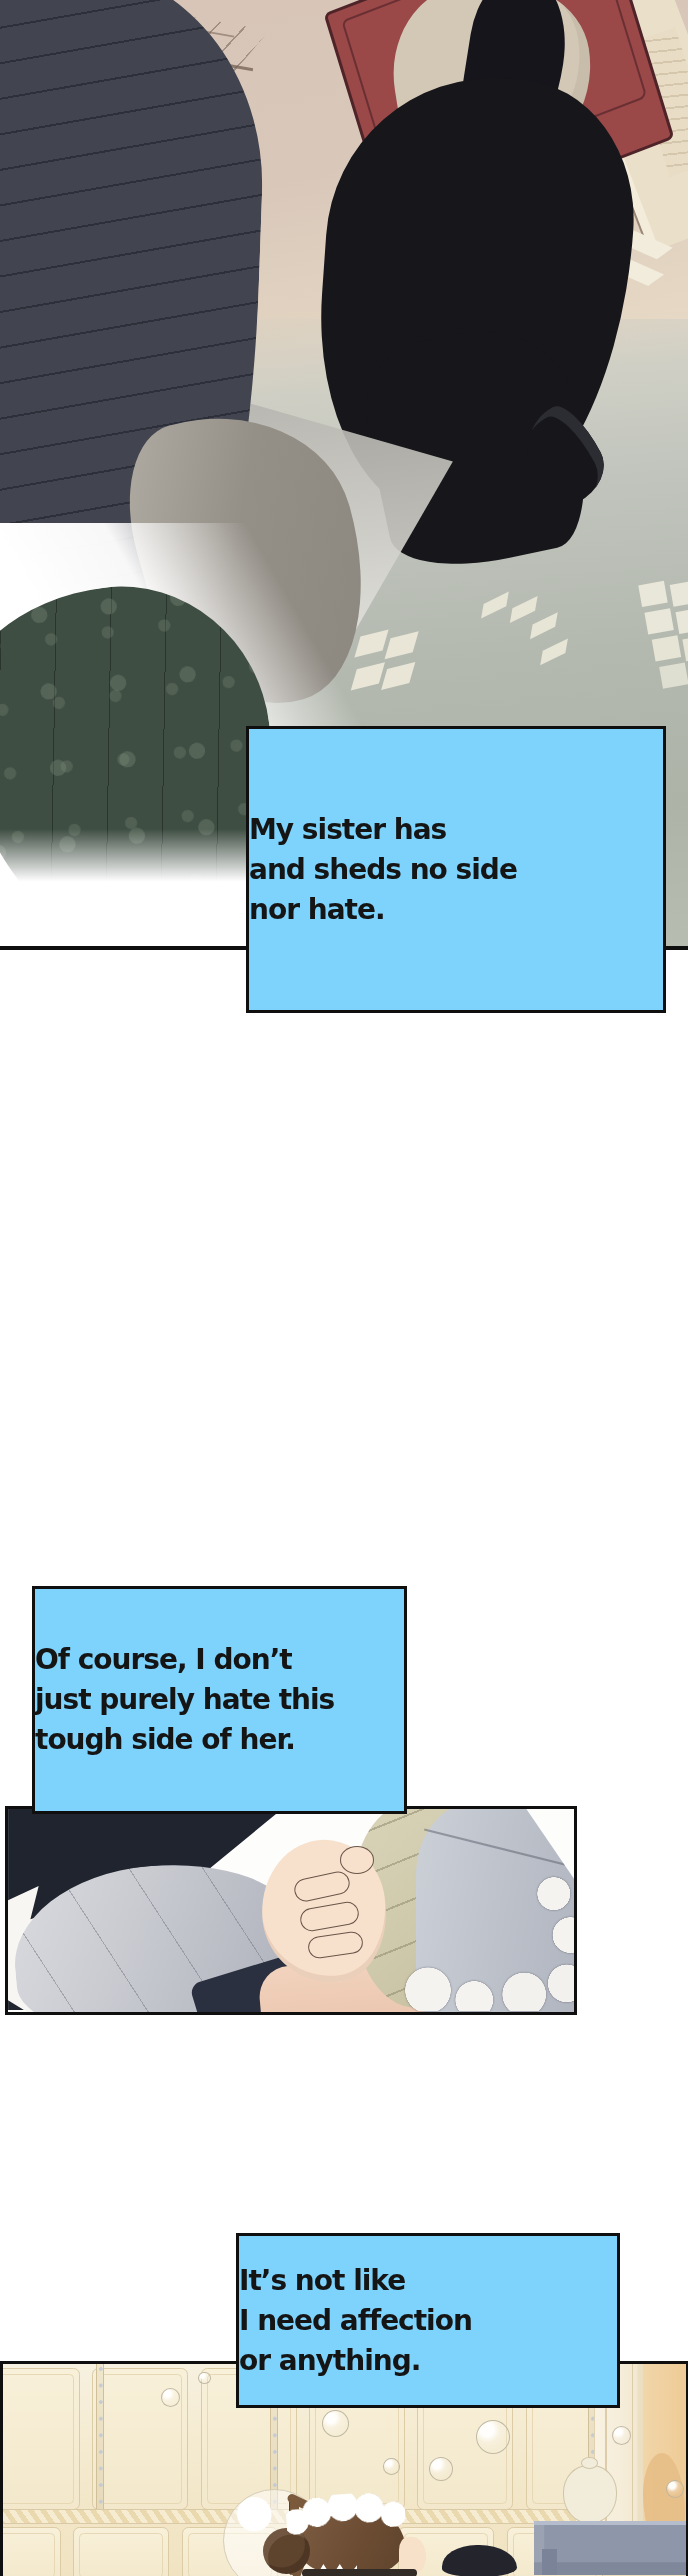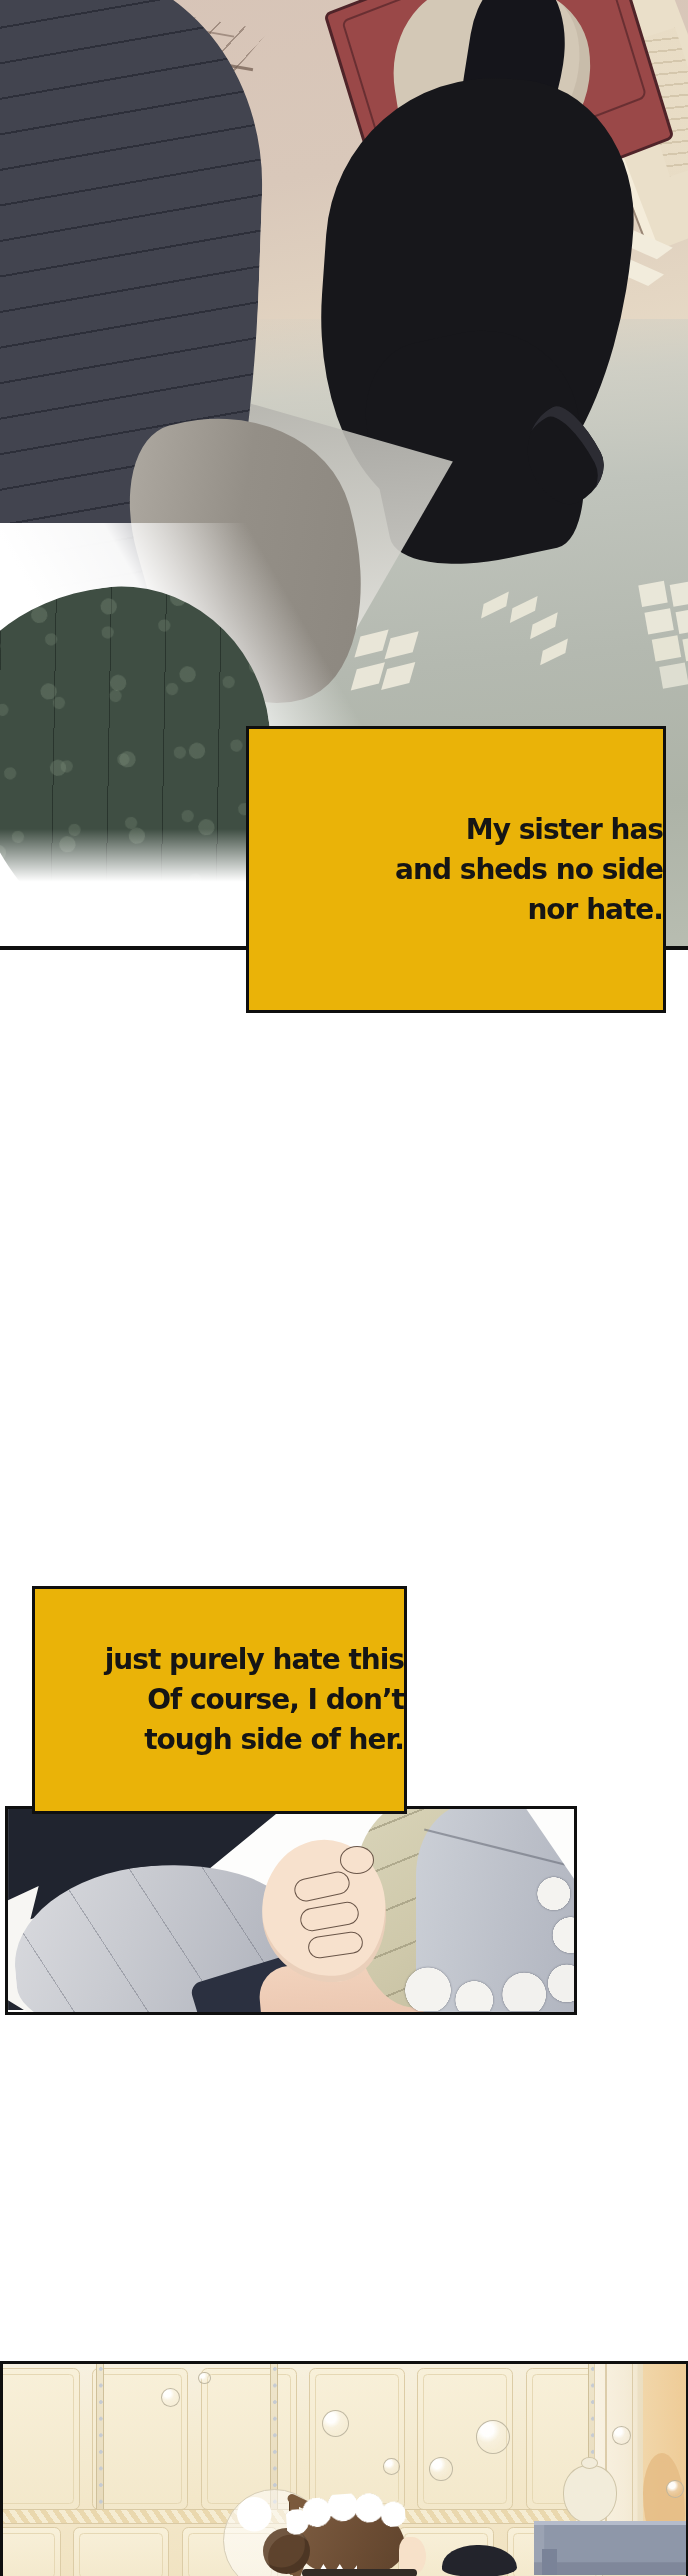--- a/index.html
+++ b/index.html
@@ -69,22 +69,22 @@
       border-radius:52% 48% 42% 58% / 30% 42% 26% 64%;
       background:radial-gradient(circle at 30% 25%,rgba(134,152,131,.3) 0 7.7px,transparent 8.3px) 0 0/70px 77px,
                  radial-gradient(circle at 75% 70%,rgba(134,152,131,.25) 0 5.7px,transparent 6.4px) 0 0/57px 64px,
                  repeating-linear-gradient(98deg,transparent 0 54px,rgba(20,28,24,.5) 54px 55px),#3f4e43;}
   .frill{left:210px;top:898px;width:128px;height:46px;background:#33412f;transform:rotate(-9deg);
       clip-path:polygon(0 0,100% 0,100% 55%,92% 100%,84% 52%,72% 100%,62% 48%,50% 100%,40% 50%,28% 100%,18% 48%,8% 100%,0 45%);}
   .whitestrip{left:0;top:829px;width:249px;height:117px;
       background:linear-gradient(to top,#ffffff 55%,rgba(255,255,255,0) 100%);}
 
   
-  .nbox{background:#eab308;border:3.8px solid #0f0f0f;display:flex;flex-direction:column;
-        justify-content:center;align-items:flex-end;z-index:6;}
+  .nbox{background:#7dd3fc;border:3.8px solid #0f0f0f;display:flex;flex-direction:column;
+        justify-content:center;align-items:flex-start;z-index:6;}
   .nbox p{position:static;margin:0;font-weight:700;font-size:28px;line-height:40px;color:#151515;
         letter-spacing:-1px;white-space:nowrap;text-align:center;}
   .box1{left:246px;top:726px;width:420px;height:287px;}
   .box2{left:32px;top:1586px;width:375px;height:228px;}
   .box3{left:236px;top:2233px;width:384px;height:175px;}
 
   
   .p2{left:5.1px;top:1806px;width:572px;height:209px;border:3.8px solid #0f0f0f;background:#fdfdfc;overflow:hidden;z-index:2;}
   .p2-hair{left:0;top:0;width:274px;height:201px;background:linear-gradient(160deg,#20242f 60%,#2a2e3a 100%);
       clip-path:polygon(0 0,100% 0,66% 38%,42% 74%,22% 100%,0 100%);}
@@ -228,22 +228,22 @@
     <div class="whitestrip"></div>
   </section>
 
   <div class="nbox box1">
     <p>My sister has</p>
     <p>and sheds no side</p>
     <p>nor hate.</p>
   </div>
 
   <div class="nbox box2">
+    <p>Of course, I don’t</p>
     <p>just purely hate this</p>
-    <p>Of course, I don’t</p>
     <p>tough side of her.</p>
   </div>
 
   <section class="p2">
     <div class="p2-hair"></div>
     <div class="p2-pillow"></div>
     <div class="p2-shirt"></div>
     <div class="p2-navy"></div>
     <div class="p2-arm"></div>
     <div class="p2-cloth"></div>
@@ -251,20 +251,25 @@
     <div class="fg f1"></div>
     <div class="fg f2"></div>
     <div class="fg f3"></div>
     <div class="fg f4"></div>
     <div class="p2-blanket"></div>
     <div class="p2-seam"></div>
     <div class="p2-fluff"></div>
     <div class="p2-corner"></div>
   </section>
 
+  <div class="nbox box3">
+    <p>It’s not like</p>
+    <p>I need affection</p>
+    <p>or anything.</p>
+  </div>
 
   <section class="p3">
     <div class="wp wpa"></div>
     <div class="wp wpb"></div>
     <div class="wp wpc"></div>
     <div class="wp wpd"></div>
     <div class="wp wpe"></div>
     <div class="wp wpf"></div>
     <div class="divider dv1"></div>
     <div class="divider dv2"></div>

